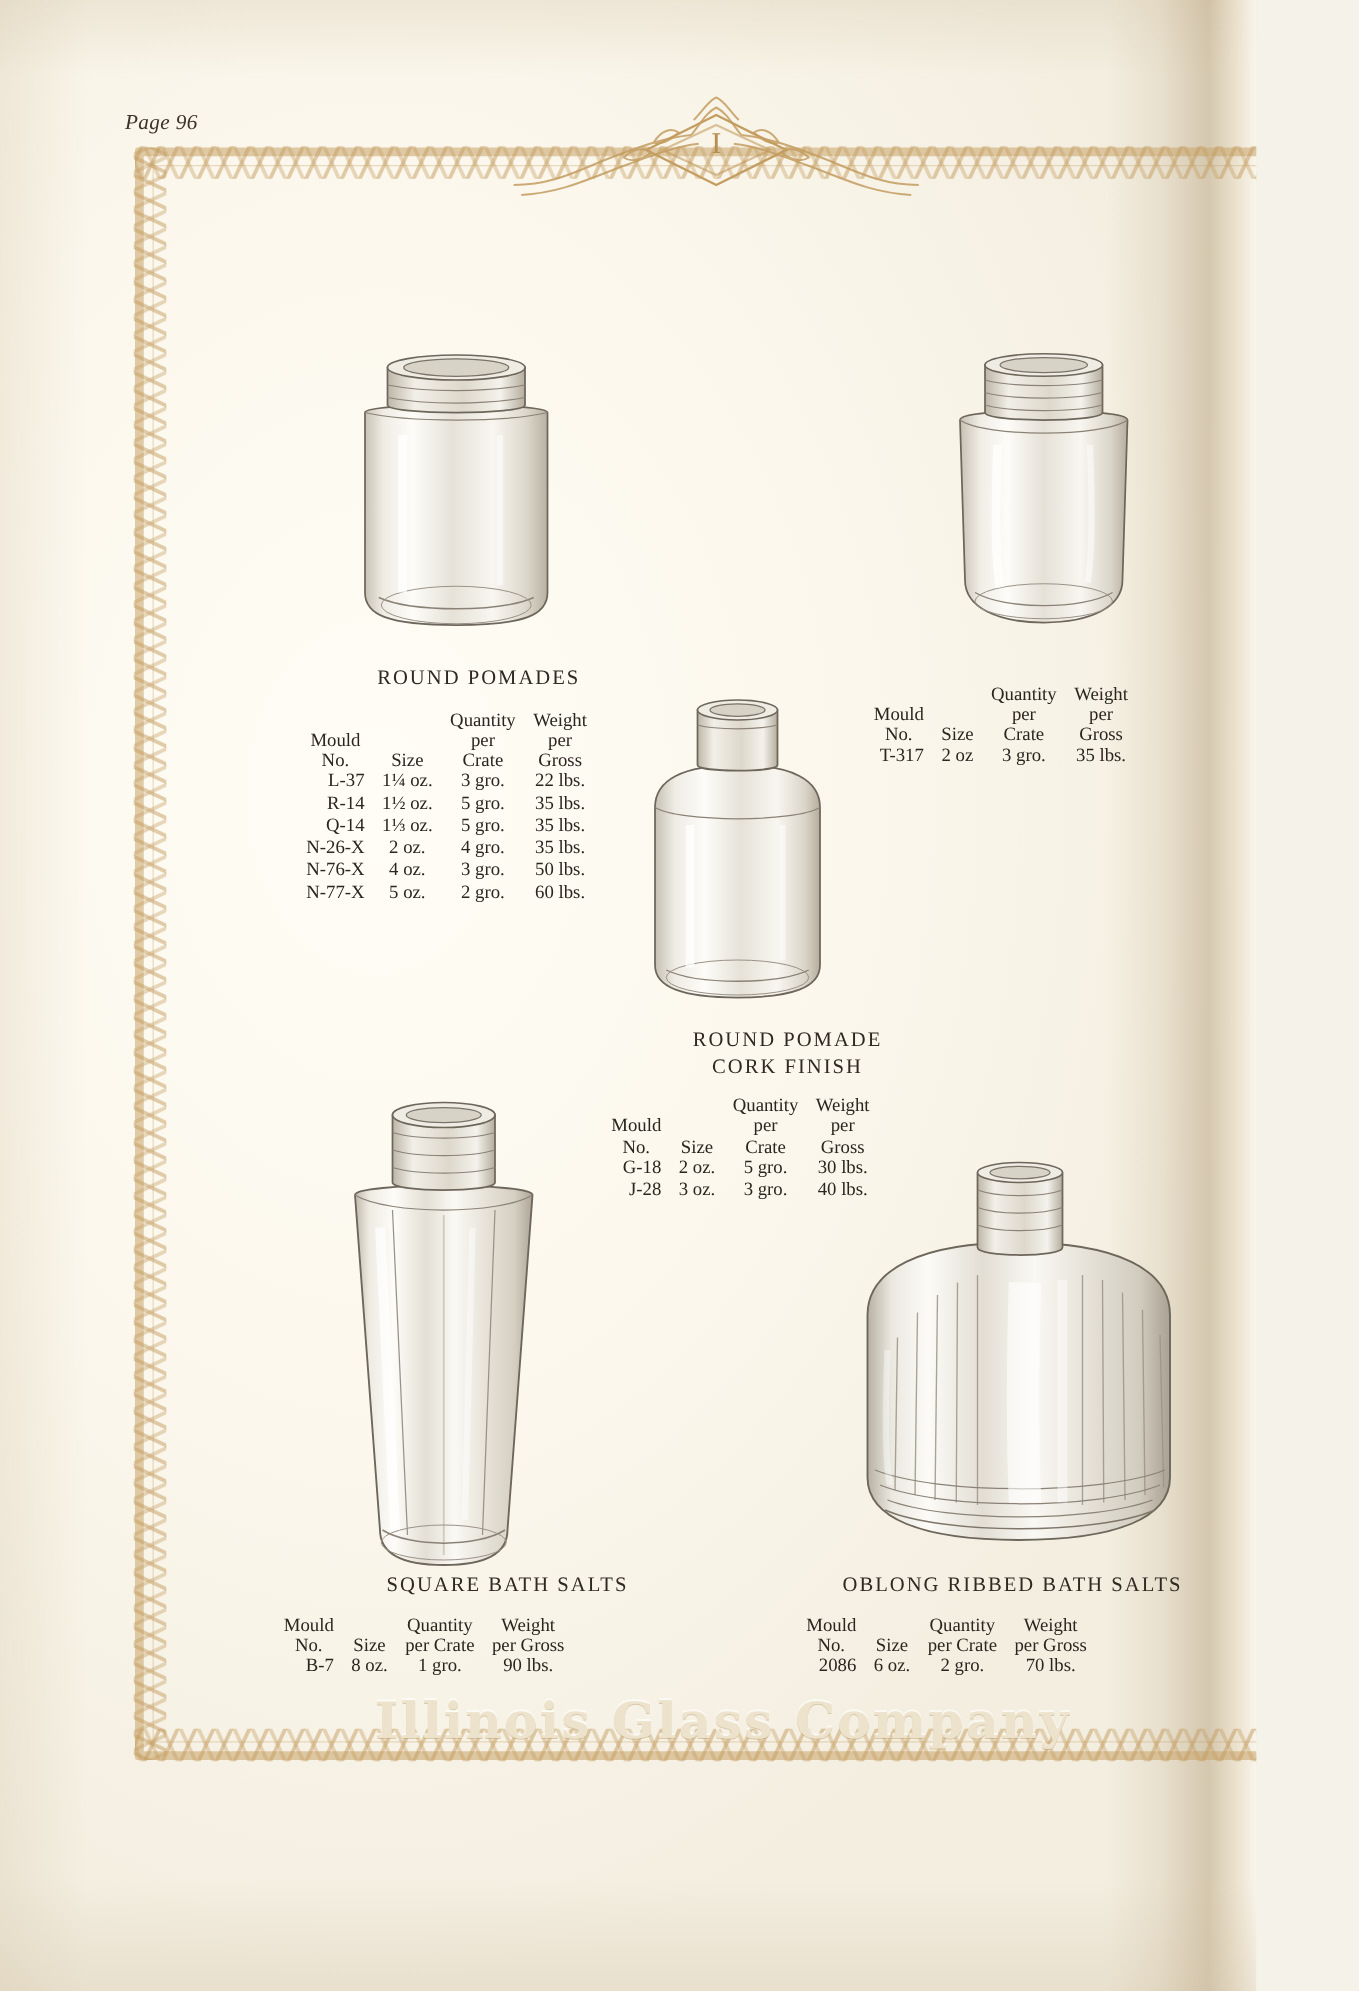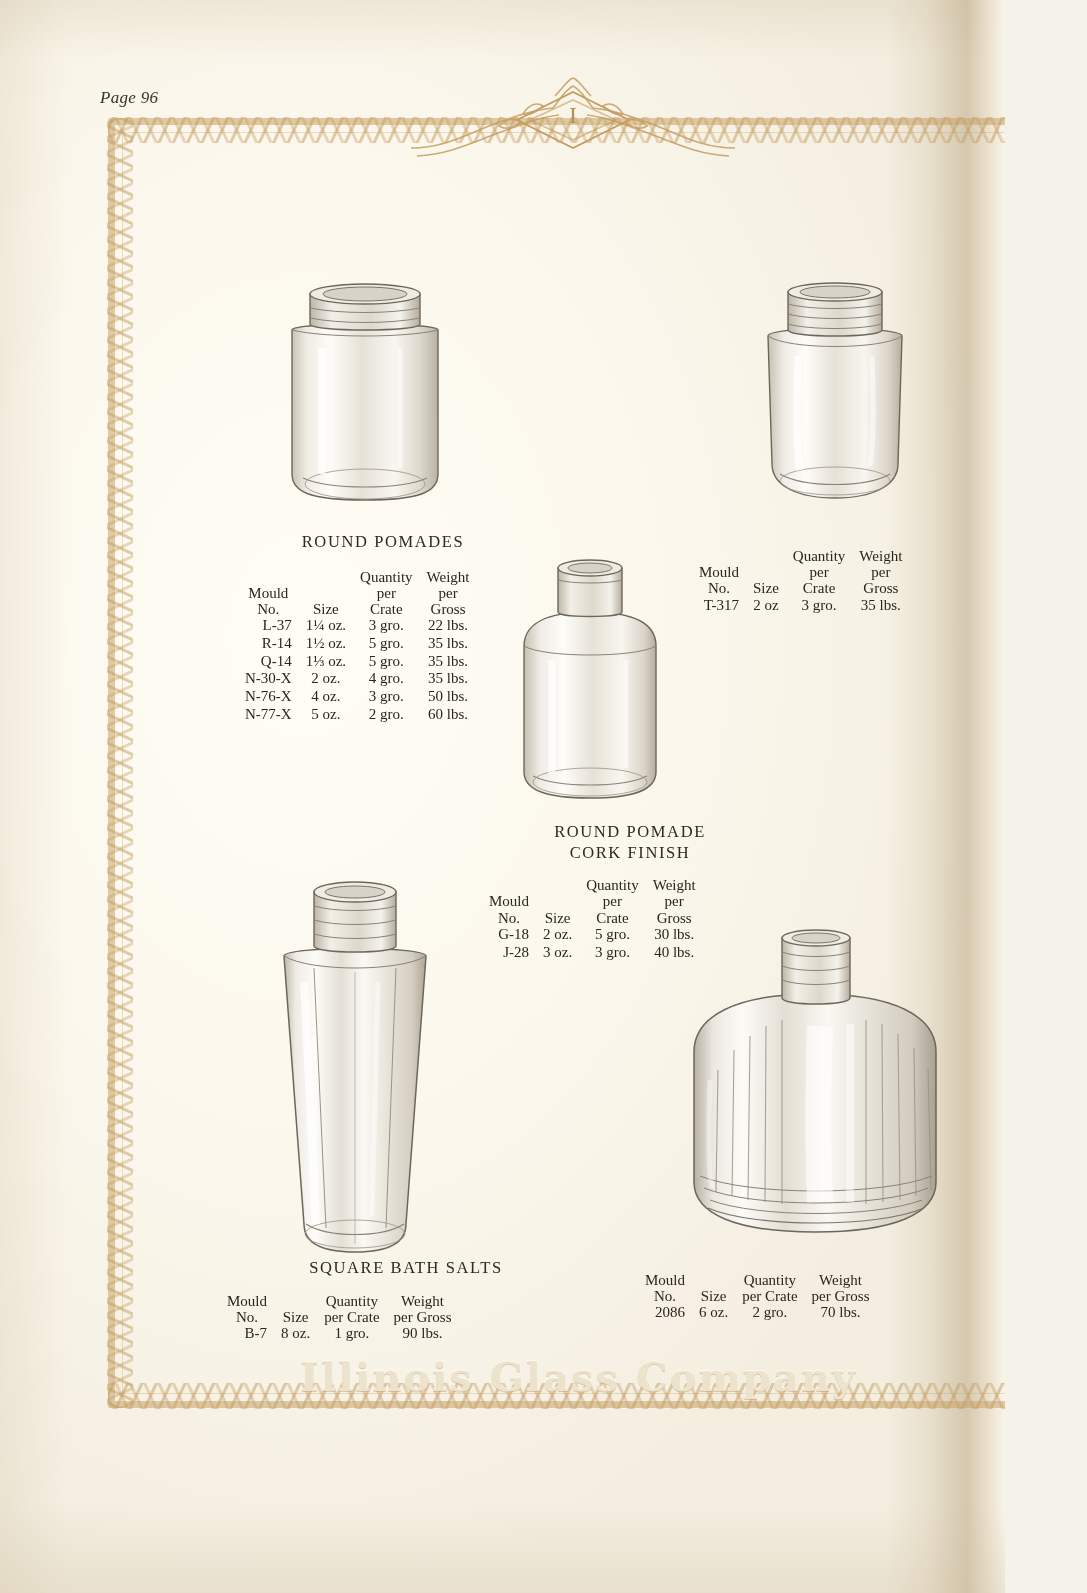--- a/index.html
+++ b/index.html
@@ -303,21 +303,21 @@
             <td class="c">5 gro.</td>
             <td class="c">35 lbs.</td>
           </tr>
           <tr>
             <td class="l">Q-14</td>
             <td class="c">1⅓ oz.</td>
             <td class="c">5 gro.</td>
             <td class="c">35 lbs.</td>
           </tr>
           <tr>
-            <td class="l">N-30-X</td>
+            <td class="l">N-26-X</td>
             <td class="c">2 oz.</td>
             <td class="c">4 gro.</td>
             <td class="c">35 lbs.</td>
           </tr>
           <tr>
             <td class="l">N-76-X</td>
             <td class="c">4 oz.</td>
             <td class="c">3 gro.</td>
             <td class="c">50 lbs.</td>
           </tr>
@@ -548,20 +548,21 @@
 
         <path d="M38 288 C84 308 208 308 254 288" fill="none" stroke="#7e7669" stroke-width="1.2"></path>
 
         <path d="M150 106 C148 170 148 230 150 282" stroke="#ffffff" stroke-width="26" opacity="0.6" fill="none"></path>
         <path d="M180 104 C180 170 180 232 180 282" stroke="#ffffff" stroke-width="8" opacity="0.45" fill="none"></path>
         <path d="M40 160 C38 210 38 250 42 268" stroke="#ffffff" stroke-width="5" opacity="0.4" fill="none"></path>
       </svg>
     </div>
 
     <div class="blk" style="left:470px; top:1098px; width:400px;">
+      <div class="caption">OBLONG RIBBED BATH SALTS</div>
       <table class="spec" style="margin:14px 0 0 28px;">
         <thead>
           <tr>
             <th>Mould<br>No.</th>
             <th>Size</th>
             <th>Quantity<br>per Crate</th>
             <th>Weight<br>per Gross</th>
           </tr>
         </thead>
         <tbody>

